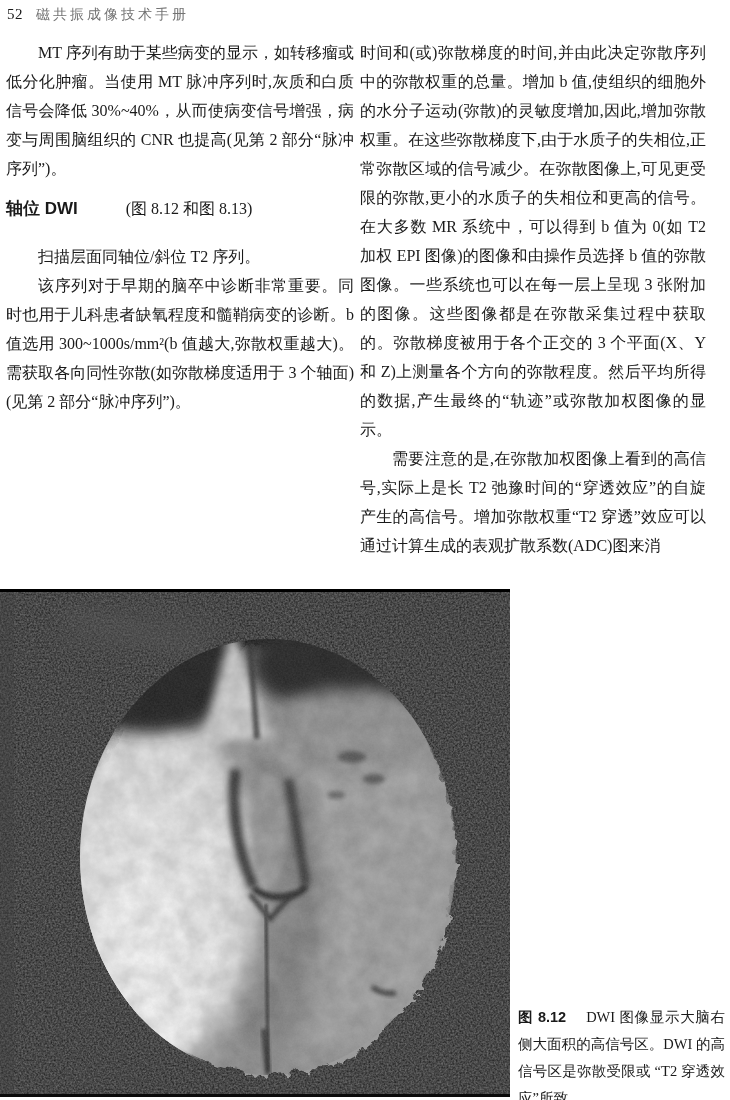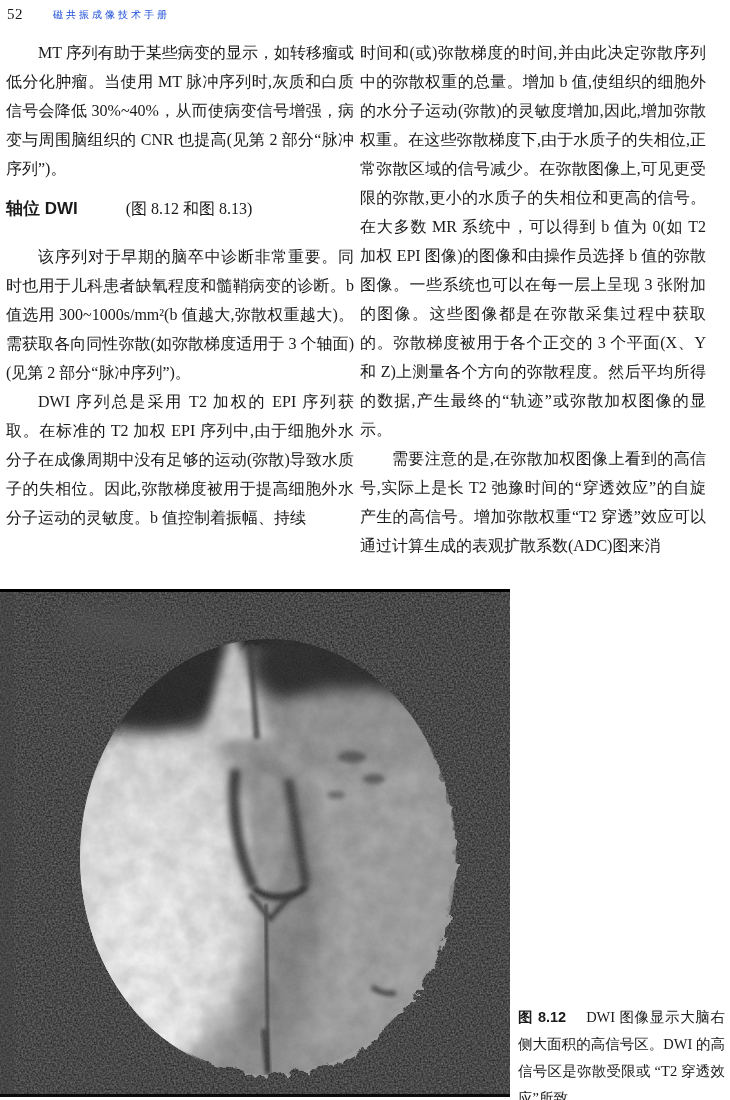--- a/index.html
+++ b/index.html
@@ -7,21 +7,21 @@
     position:relative;
     width:730px;height:1100px;
     background:#ffffff;
     overflow:hidden;
     font-family:"Liberation Serif","DejaVu Serif",serif;
     color:#1a1a1a;
   }
   
   .running-header{position:absolute;top:5px;left:7px;right:7px;height:18px;line-height:18px;}
   .folio{font-size:15px;letter-spacing:.5px;}
-  .book-title{position:absolute;left:46px;top:1px;font-size:10px;letter-spacing:3px;color:#1d4ed8;}
+  .book-title{position:absolute;left:29px;top:1px;font-size:14px;letter-spacing:3px;color:#737373;}
   
   .col{position:absolute;top:38px;font-size:16px;line-height:29px;text-align:justify;text-justify:inter-ideograph;}
   .col-left{left:6px;width:348px;}
   .col-right{left:360px;width:346px;}
   .col p{margin:0;text-indent:2em;}
   .col p.no-indent{text-indent:0;}
   h2.sec{
     margin:11px 0 19px 0;font-size:17px;line-height:29px;font-weight:700;
     font-family:"Liberation Sans","DejaVu Sans",sans-serif;text-indent:0;
   }
@@ -47,22 +47,22 @@
 <div class="page">
 
   <div class="running-header">
     <span class="folio">52</span>
     <span class="book-title">磁共振成像技术手册</span>
   </div>
 
   <div class="col col-left">
     <p>MT 序列有助于某些病变的显示，如转移瘤或低分化肿瘤。当使用 MT 脉冲序列时,灰质和白质信号会降低 30%~40%，从而使病变信号增强，病变与周围脑组织的 CNR 也提高(见第 2 部分“脉冲序列”)。</p>
     <h2 class="sec"><span>轴位 DWI</span><span class="h-ref">(图 8.12 和图 8.13)</span></h2>
+    <p>扫描层面同轴位/斜位 T2 序列。</p>
     <p>该序列对于早期的脑卒中诊断非常重要。同时也用于儿科患者缺氧程度和髓鞘病变的诊断。b 值选用 300~1000s/mm²(b 值越大,弥散权重越大)。需获取各向同性弥散(如弥散梯度适用于 3 个轴面)(见第 2 部分“脉冲序列”)。</p>
-    <p>DWI 序列总是采用 T2 加权的 EPI 序列获取。在标准的 T2 加权 EPI 序列中,由于细胞外水分子在成像周期中没有足够的运动(弥散)导致水质子的失相位。因此,弥散梯度被用于提高细胞外水分子运动的灵敏度。b 值控制着振幅、持续</p>
   </div>
 
   <div class="col col-right">
     <p class="no-indent">时间和(或)弥散梯度的时间,并由此决定弥散序列中的弥散权重的总量。增加 b 值,使组织的细胞外的水分子运动(弥散)的灵敏度增加,因此,增加弥散权重。在这些弥散梯度下,由于水质子的失相位,正常弥散区域的信号减少。在弥散图像上,可见更受限的弥散,更小的水质子的失相位和更高的信号。在大多数 MR 系统中，可以得到 b 值为 0(如 T2 加权 EPI 图像)的图像和由操作员选择 b 值的弥散图像。一些系统也可以在每一层上呈现 3 张附加的图像。这些图像都是在弥散采集过程中获取的。弥散梯度被用于各个正交的 3 个平面(X、Y 和 Z)上测量各个方向的弥散程度。然后平均所得的数据,产生最终的“轨迹”或弥散加权图像的显示。</p>
     <p>需要注意的是,在弥散加权图像上看到的高信号,实际上是长 T2 弛豫时间的“穿透效应”的自旋产生的高信号。增加弥散权重“T2 穿透”效应可以通过计算生成的表观扩散系数(ADC)图来消</p>
   </div>
 
   <figure class="mri-figure">
     <svg width="510" height="508" viewBox="0 0 510 508" role="img">
       <defs>

